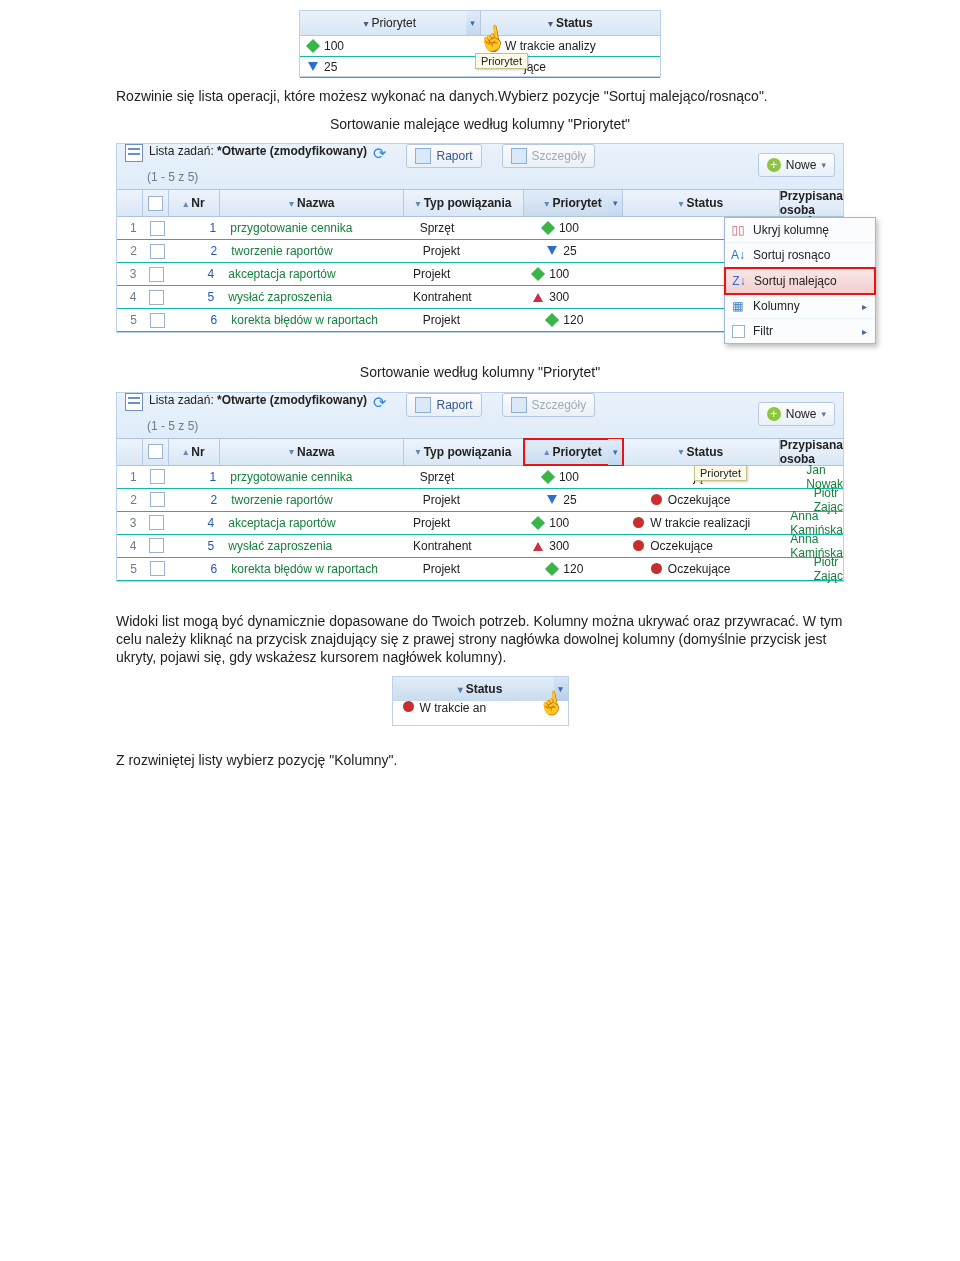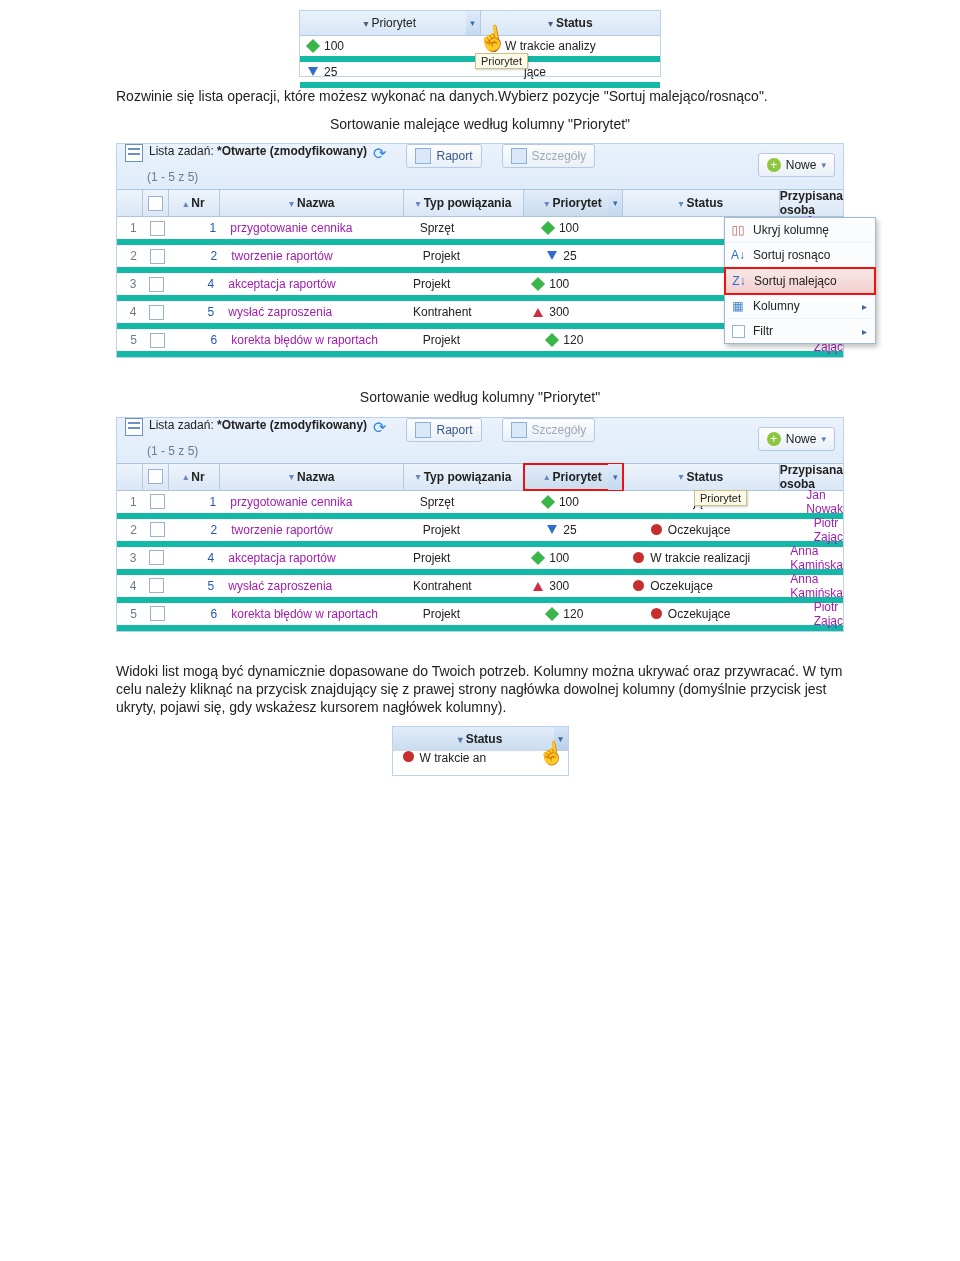--- a/index.html
+++ b/index.html
@@ -38,26 +38,26 @@
   .greenplus{width:14px;height:14px;border-radius:50%;background:#8cc63f;color:#fff;text-align:center;line-height:14px;font-size:12px;margin-right:5px}
   .newbtn .ddarr{margin-left:5px;font-size:9px;color:#5a7aa6}
   .colrow{height:26px;display:flex;background:linear-gradient(#eef4fb,#dae7f6);border-bottom:1px solid #aec4dd}
   .gc{border-right:1px solid #b5c8e4;display:flex;align-items:center;justify-content:center;font-size:12px;position:relative;box-sizing:border-box}
   .gc:last-child{border-right:none}
   .gc .lbl{font-weight:bold}
   .gc .sort{color:#6489bd;font-size:10px;margin-right:3px}
   .gc .ddb{position:absolute;right:0;top:0;bottom:0;width:14px;background:linear-gradient(#e0ecfa,#c3d8ef);display:flex;align-items:center;justify-content:center;font-size:9px;color:#3a6aa8}
   .gc.hl{background:linear-gradient(#e2ecf9,#c9dced)}
   .c0{width:28px}.c1{width:28px}.c2{width:56px}.c3{width:200px}.c4{width:130px}.c5{width:108px}.c6{width:170px}.c7{flex:1}
-  .row{display:flex;height:22px;align-items:center;border-bottom:6px solid #14b8a6;font-size:12px}
+  .row{display:flex;height:22px;align-items:center;border-bottom:1px solid #14b8a6;font-size:12px}
   .rc{box-sizing:border-box;padding-left:6px;display:flex;align-items:center}
   .rc.c2{justify-content:flex-end;padding-right:8px;color:#2258b2}
   .num{color:#2258b2}
   .chk{width:13px;height:13px;border:1px solid #9bb2cf;background:#fff}
-  .link{color:#a21caf}
+  .link{color:#15803d}
   .menu{position:absolute;background:#fafcfe;border:1px solid #9eb9d6;box-shadow:2px 3px 5px rgba(0,0,0,.25);width:150px;font-size:12px}
   .mi{padding:5px 8px 5px 28px;position:relative;border-bottom:1px solid #eef3f9;display:flex;align-items:center;justify-content:space-between}
   .mi:last-child{border-bottom:none}
   .mi .ico{position:absolute;left:5px;top:4px;width:16px;height:16px;display:flex;align-items:center;justify-content:center;font-size:12px}
   .mi.sel{background:linear-gradient(#f9e7e7,#f3cfcf);border:1px solid #c55}
   .mi .arr{font-size:10px;color:#3e6aa0}
   body .tbl{position:relative;margin-top:4px}
   .hdrsub{font-size:12px;color:#6b7c91;position:absolute;left:30px;top:26px}
   .redbox{outline:2px solid #e11;outline-offset:-1px}
   .fig3{width:175px;height:48px;border:1px solid #bcd1ea;position:relative;margin:5px auto;display:block}
@@ -393,15 +393,16 @@
           <span class="ddb">▾</span>
         </div>
    <div class="rr">
           <span class="reddot"></span>
           <span>W trakcie an</span>
         </div>
    <span class="cursor3">☝</span>
  </div>
 </div>
 
+<p style="margin-top:25px">Z rozwiniętej listy wybierz pozycję "Kolumny".</p>
 
 
 </div>
 
 </body></html>

